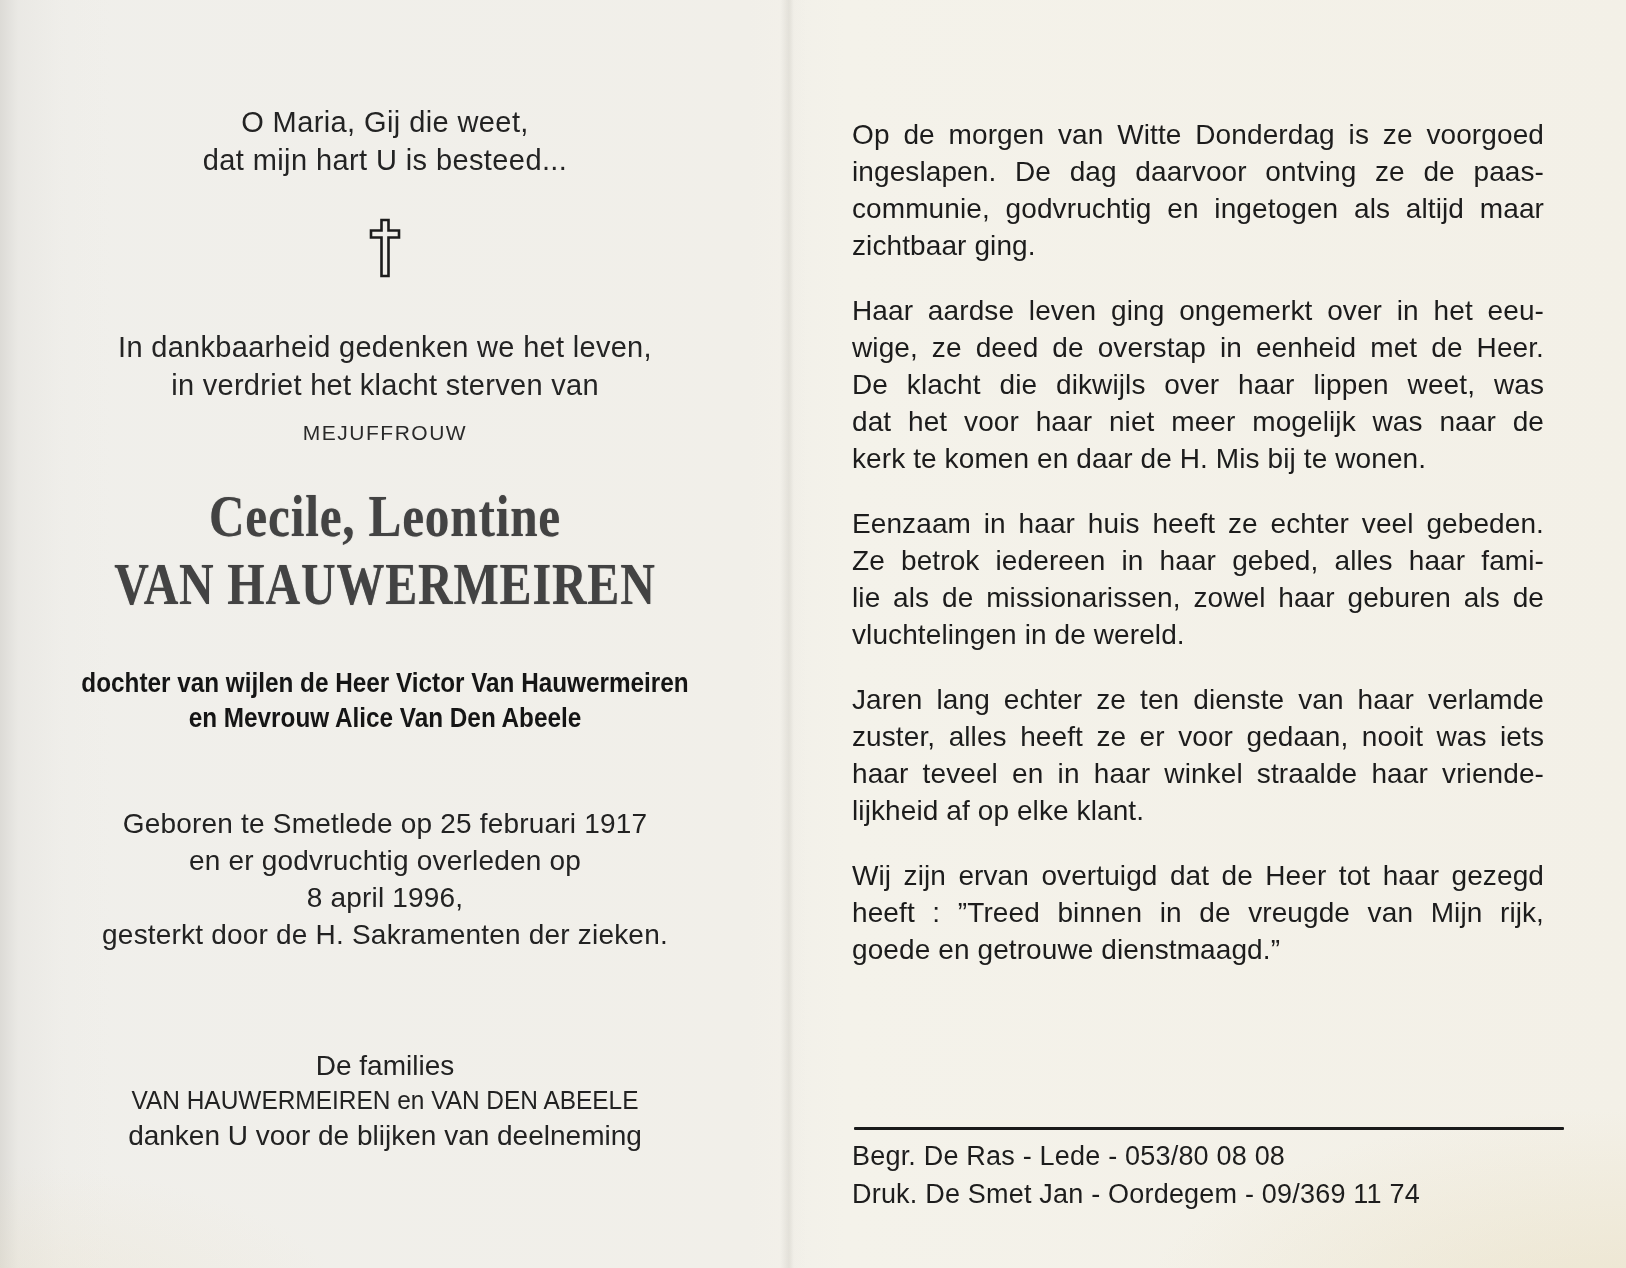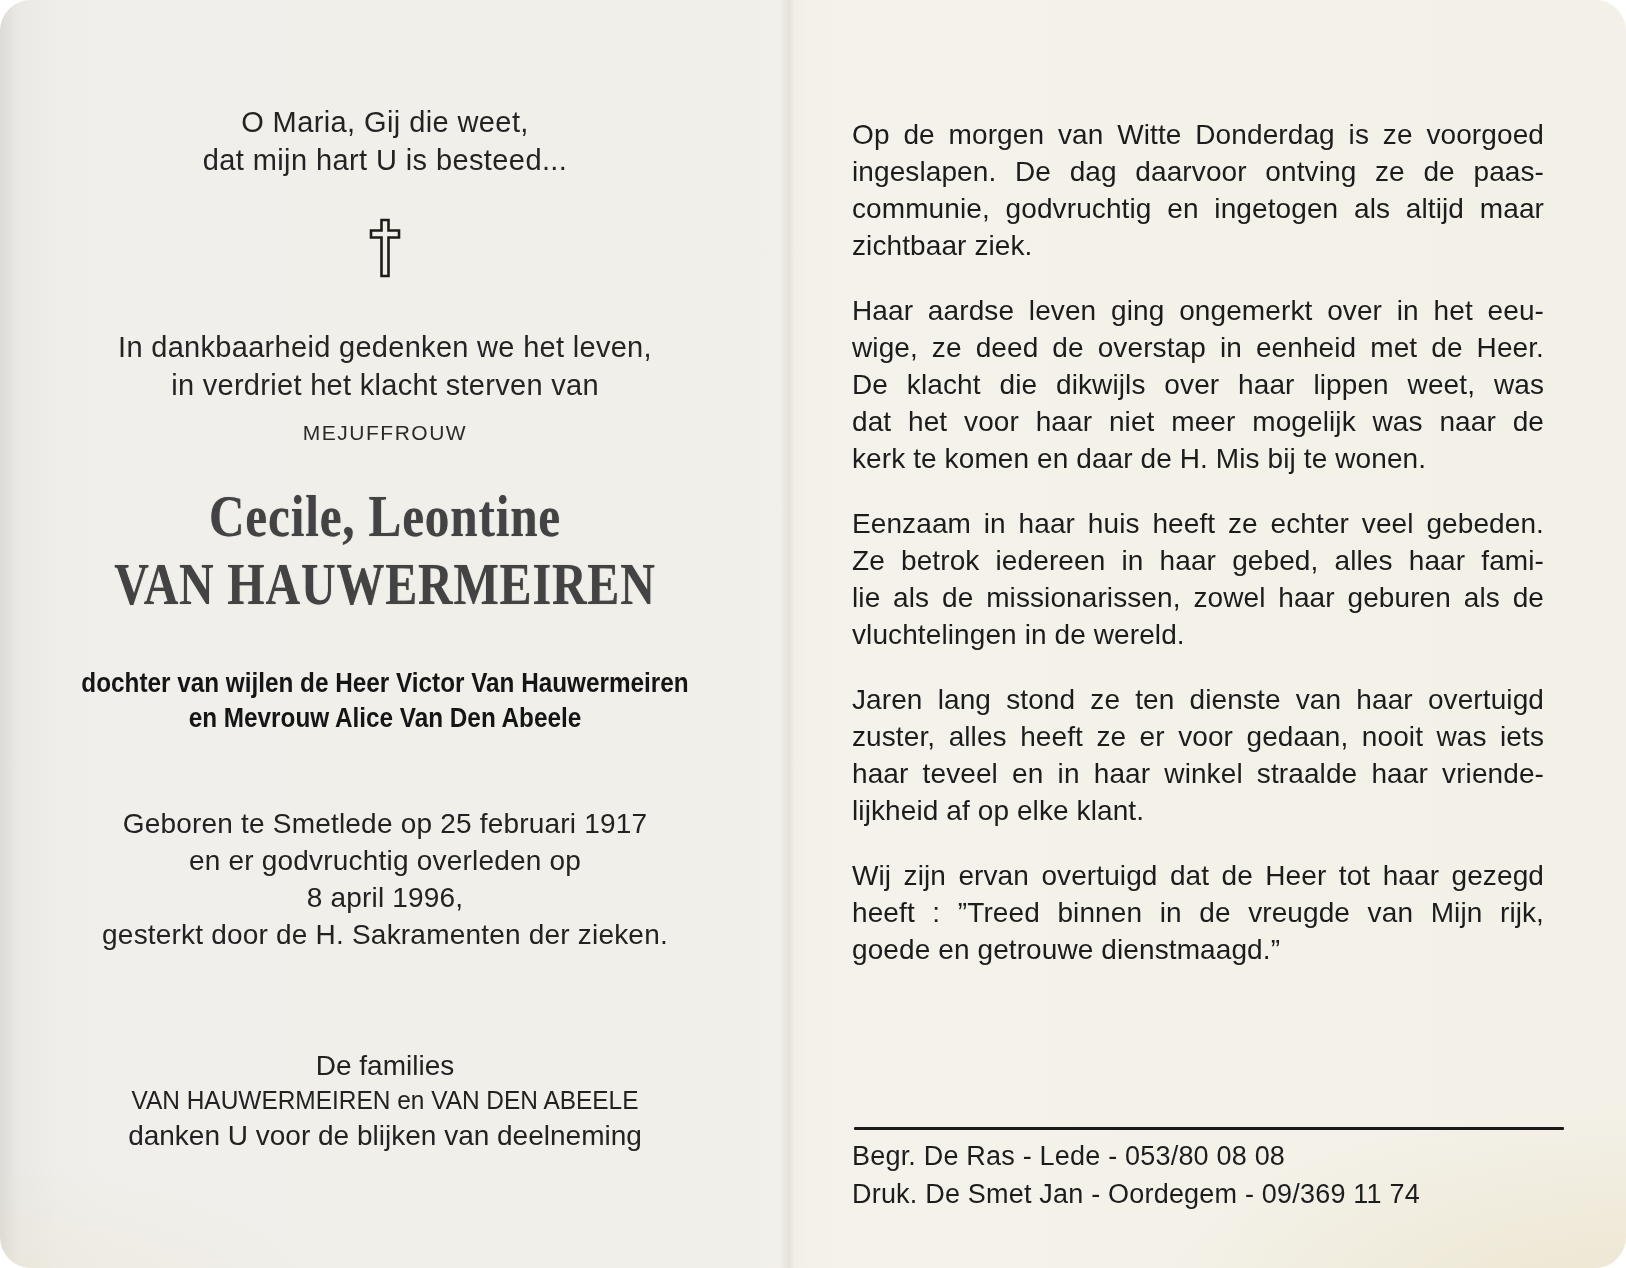--- a/index.html
+++ b/index.html
@@ -12,21 +12,20 @@
     position: relative;
     width: 1626px; height: 1268px;
     overflow: hidden;
     background:
       radial-gradient(ellipse 700px 300px at 100% 104%, rgba(226,212,170,0.40), transparent 70%),
       radial-gradient(ellipse 500px 220px at 0% 104%, rgba(232,222,196,0.35), transparent 70%),
       linear-gradient(90deg, rgba(196,194,189,0.45) 0px, rgba(216,214,209,0.25) 18px, rgba(230,228,223,0.12) 60px, transparent 110px),
       linear-gradient(90deg, transparent 770px, rgba(203,200,192,0.00) 780px, rgba(198,195,187,0.35) 789px, rgba(236,233,226,0.25) 794px, transparent 806px),
       linear-gradient(90deg, #f0efeb 0%, #f1efe9 46%, #f4f2ea 52%, #f3f0e7 100%);
     color: #1e1e1e;
-    border-radius: 31px;
   }
   
   .page-left {
     position: absolute; left: 40px; top: 0; width: 690px; height: 1268px;
   }
   .page-left > div { position: absolute; left: 0; right: 0; text-align: center; }
   .prayer   { top: 103px; font-size: 29px; line-height: 38px; letter-spacing: 0.4px; color: #232323; }
   .cross-wrap { top: 218px; }
   .cross-wrap svg { display: inline-block; }
   .intro    { top: 320px; font-size: 29px; line-height: 38px; letter-spacing: 0.3px; color: #242424; margin-top: 8px; }
@@ -99,37 +98,37 @@
         <div class="cline">danken U voor de blijken van deelneming</div>
       </div>
   </div>
 
   <div class="page-right">
     <div class="body-text">
         <div class="para">
           <div class="jline">Op de morgen van Witte Donderdag is ze voorgoed</div>
           <div class="jline">ingeslapen.  De dag daarvoor ontving ze de paas-</div>
           <div class="jline">communie, godvruchtig en ingetogen als altijd maar</div>
-          <div class="jline last">zichtbaar ziek.</div>
+          <div class="jline last">zichtbaar ging.</div>
         </div>
         <div class="para">
           <div class="jline">Haar aardse leven ging ongemerkt over in het eeu-</div>
           <div class="jline">wige, ze deed de overstap in eenheid met de Heer.</div>
           <div class="jline">De klacht die dikwijls over haar lippen weet, was</div>
           <div class="jline">dat het voor haar niet meer mogelijk was naar de</div>
           <div class="jline last">kerk te komen en daar de H. Mis bij te wonen.</div>
         </div>
         <div class="para">
           <div class="jline">Eenzaam in haar huis heeft ze echter veel gebeden.</div>
           <div class="jline">Ze betrok iedereen in haar gebed, alles haar fami-</div>
           <div class="jline">lie als de missionarissen, zowel haar geburen als de</div>
           <div class="jline last">vluchtelingen in de wereld.</div>
         </div>
         <div class="para">
-          <div class="jline">Jaren lang stond ze ten dienste van haar overtuigd</div>
+          <div class="jline">Jaren lang echter ze ten dienste van haar verlamde</div>
           <div class="jline">zuster, alles heeft ze er voor gedaan, nooit was iets</div>
           <div class="jline">haar teveel en in haar winkel straalde haar vriende-</div>
           <div class="jline last">lijkheid af op elke klant.</div>
         </div>
         <div class="para">
           <div class="jline">Wij zijn ervan overtuigd dat de Heer tot haar gezegd</div>
           <div class="jline">heeft : ”Treed binnen in de vreugde van Mijn rijk,</div>
           <div class="jline last">goede en getrouwe dienstmaagd.”</div>
         </div>
       </div>

